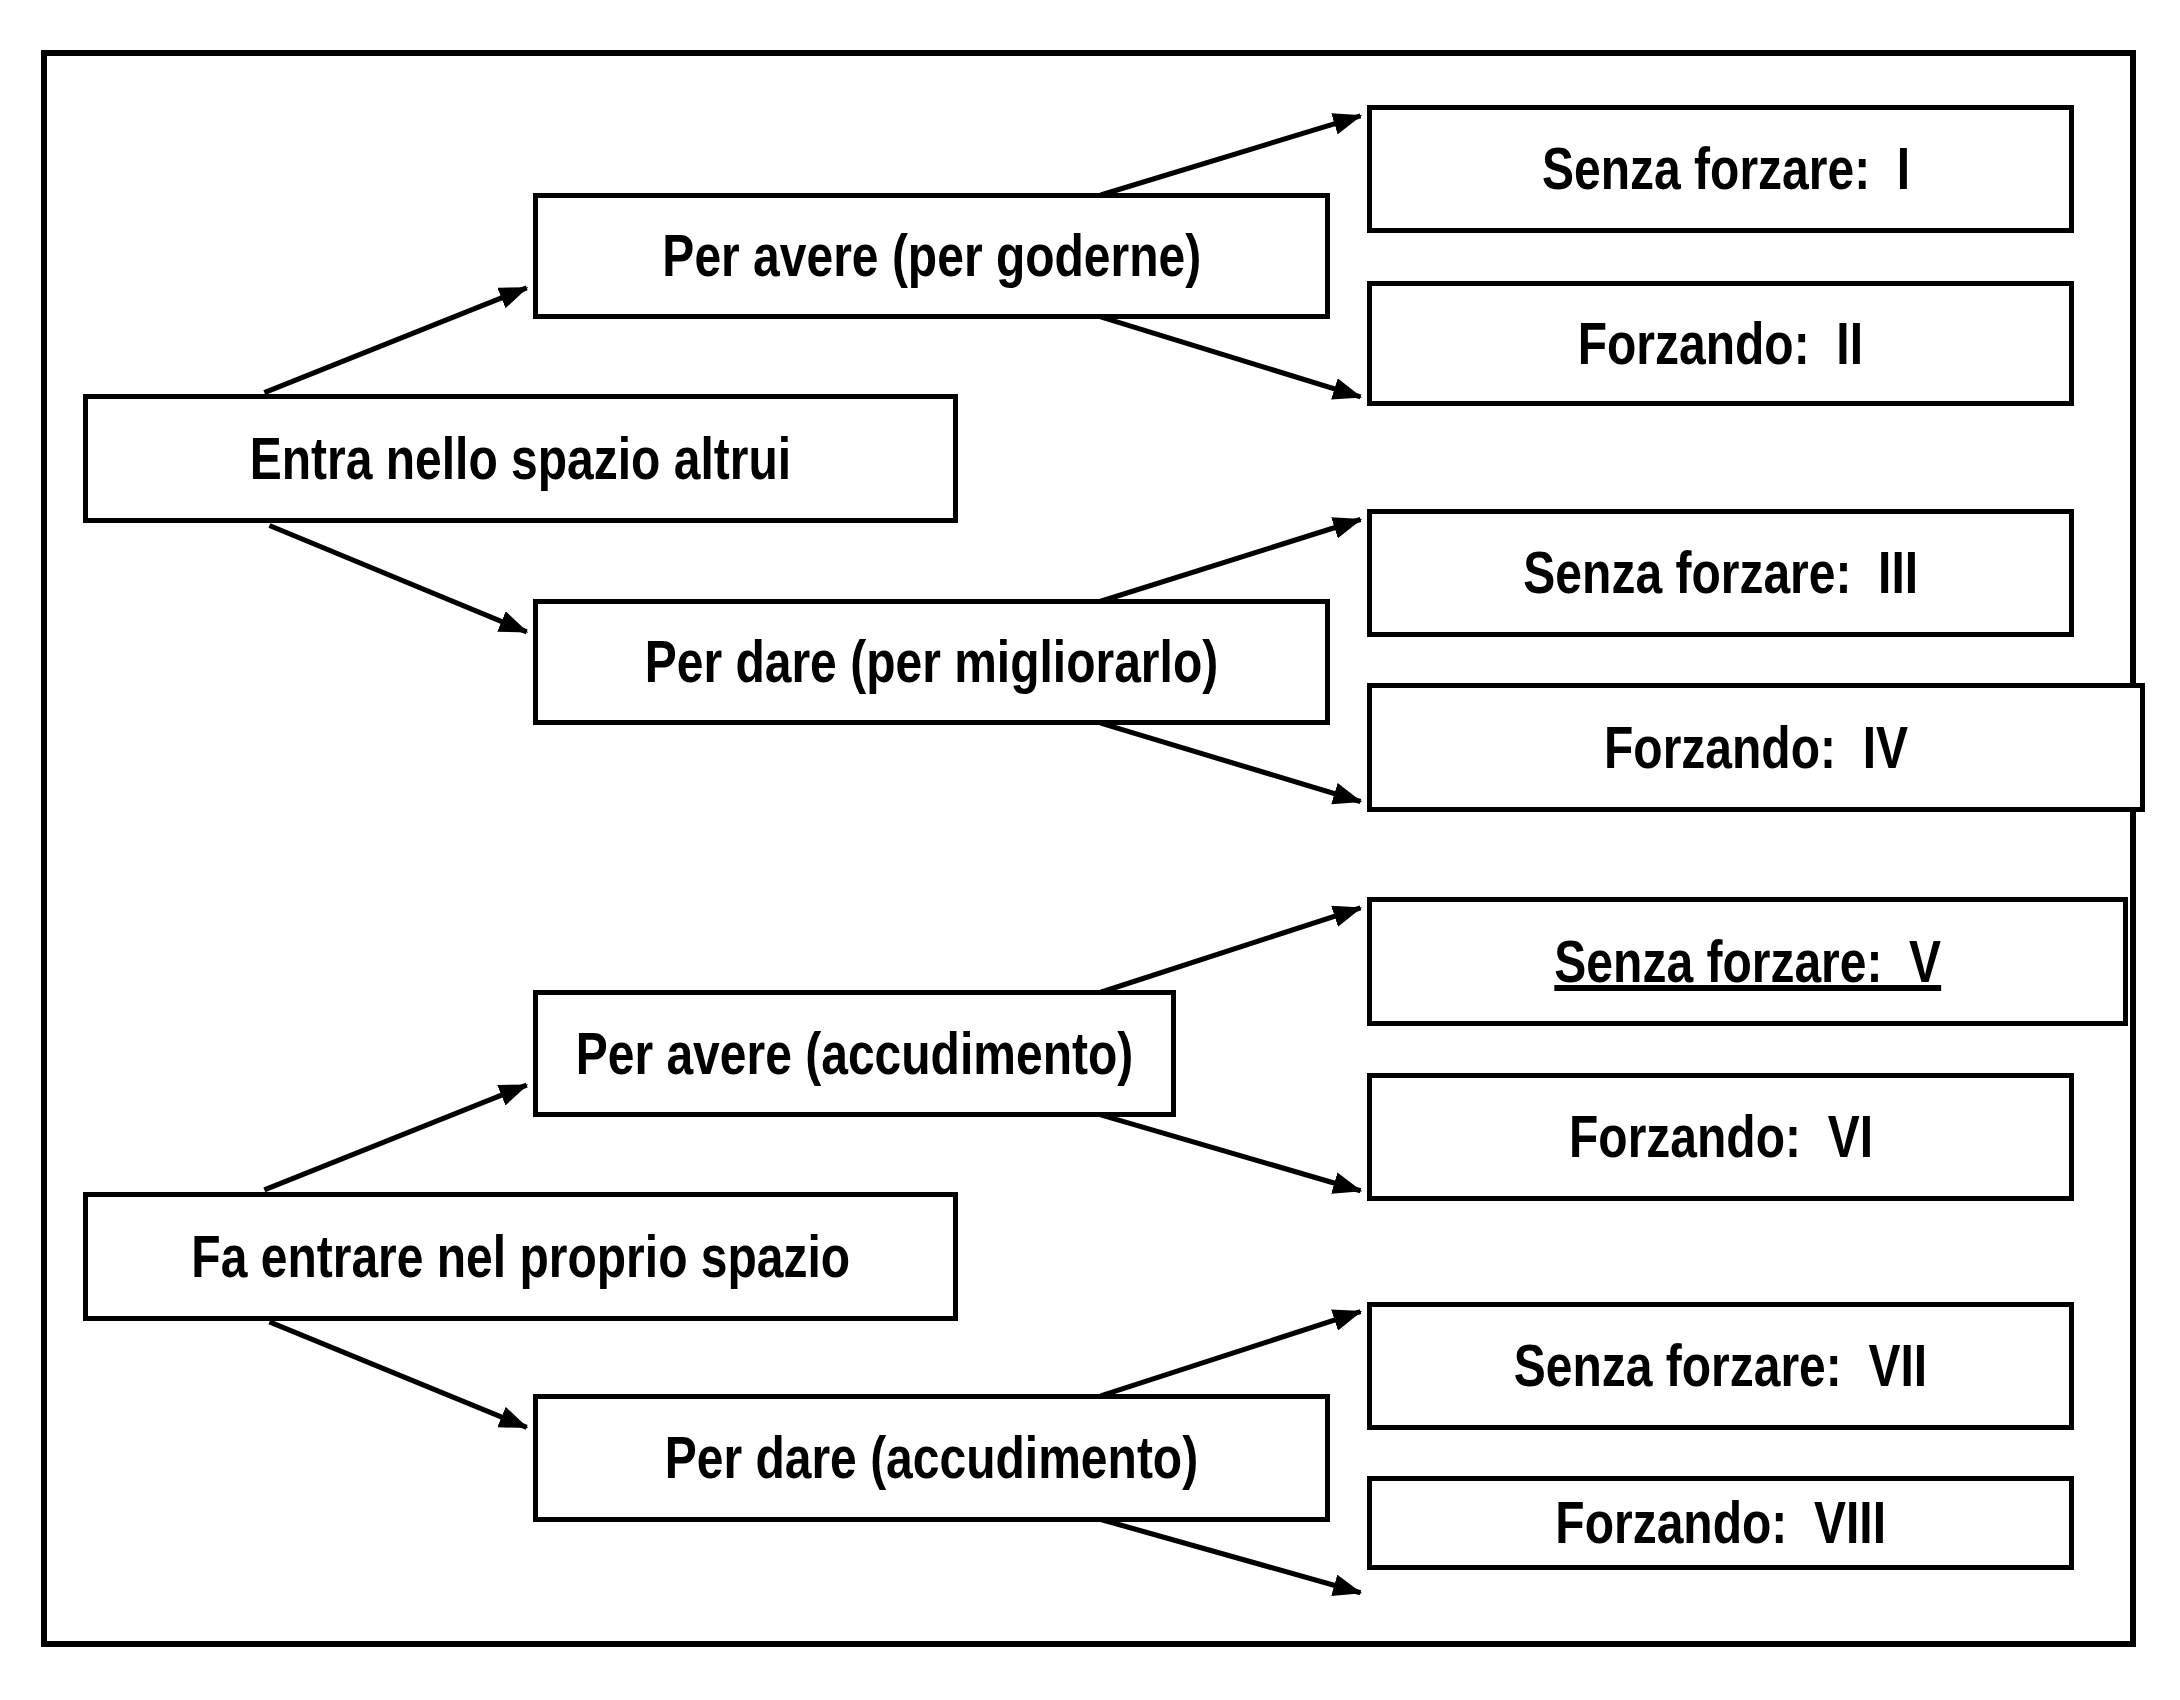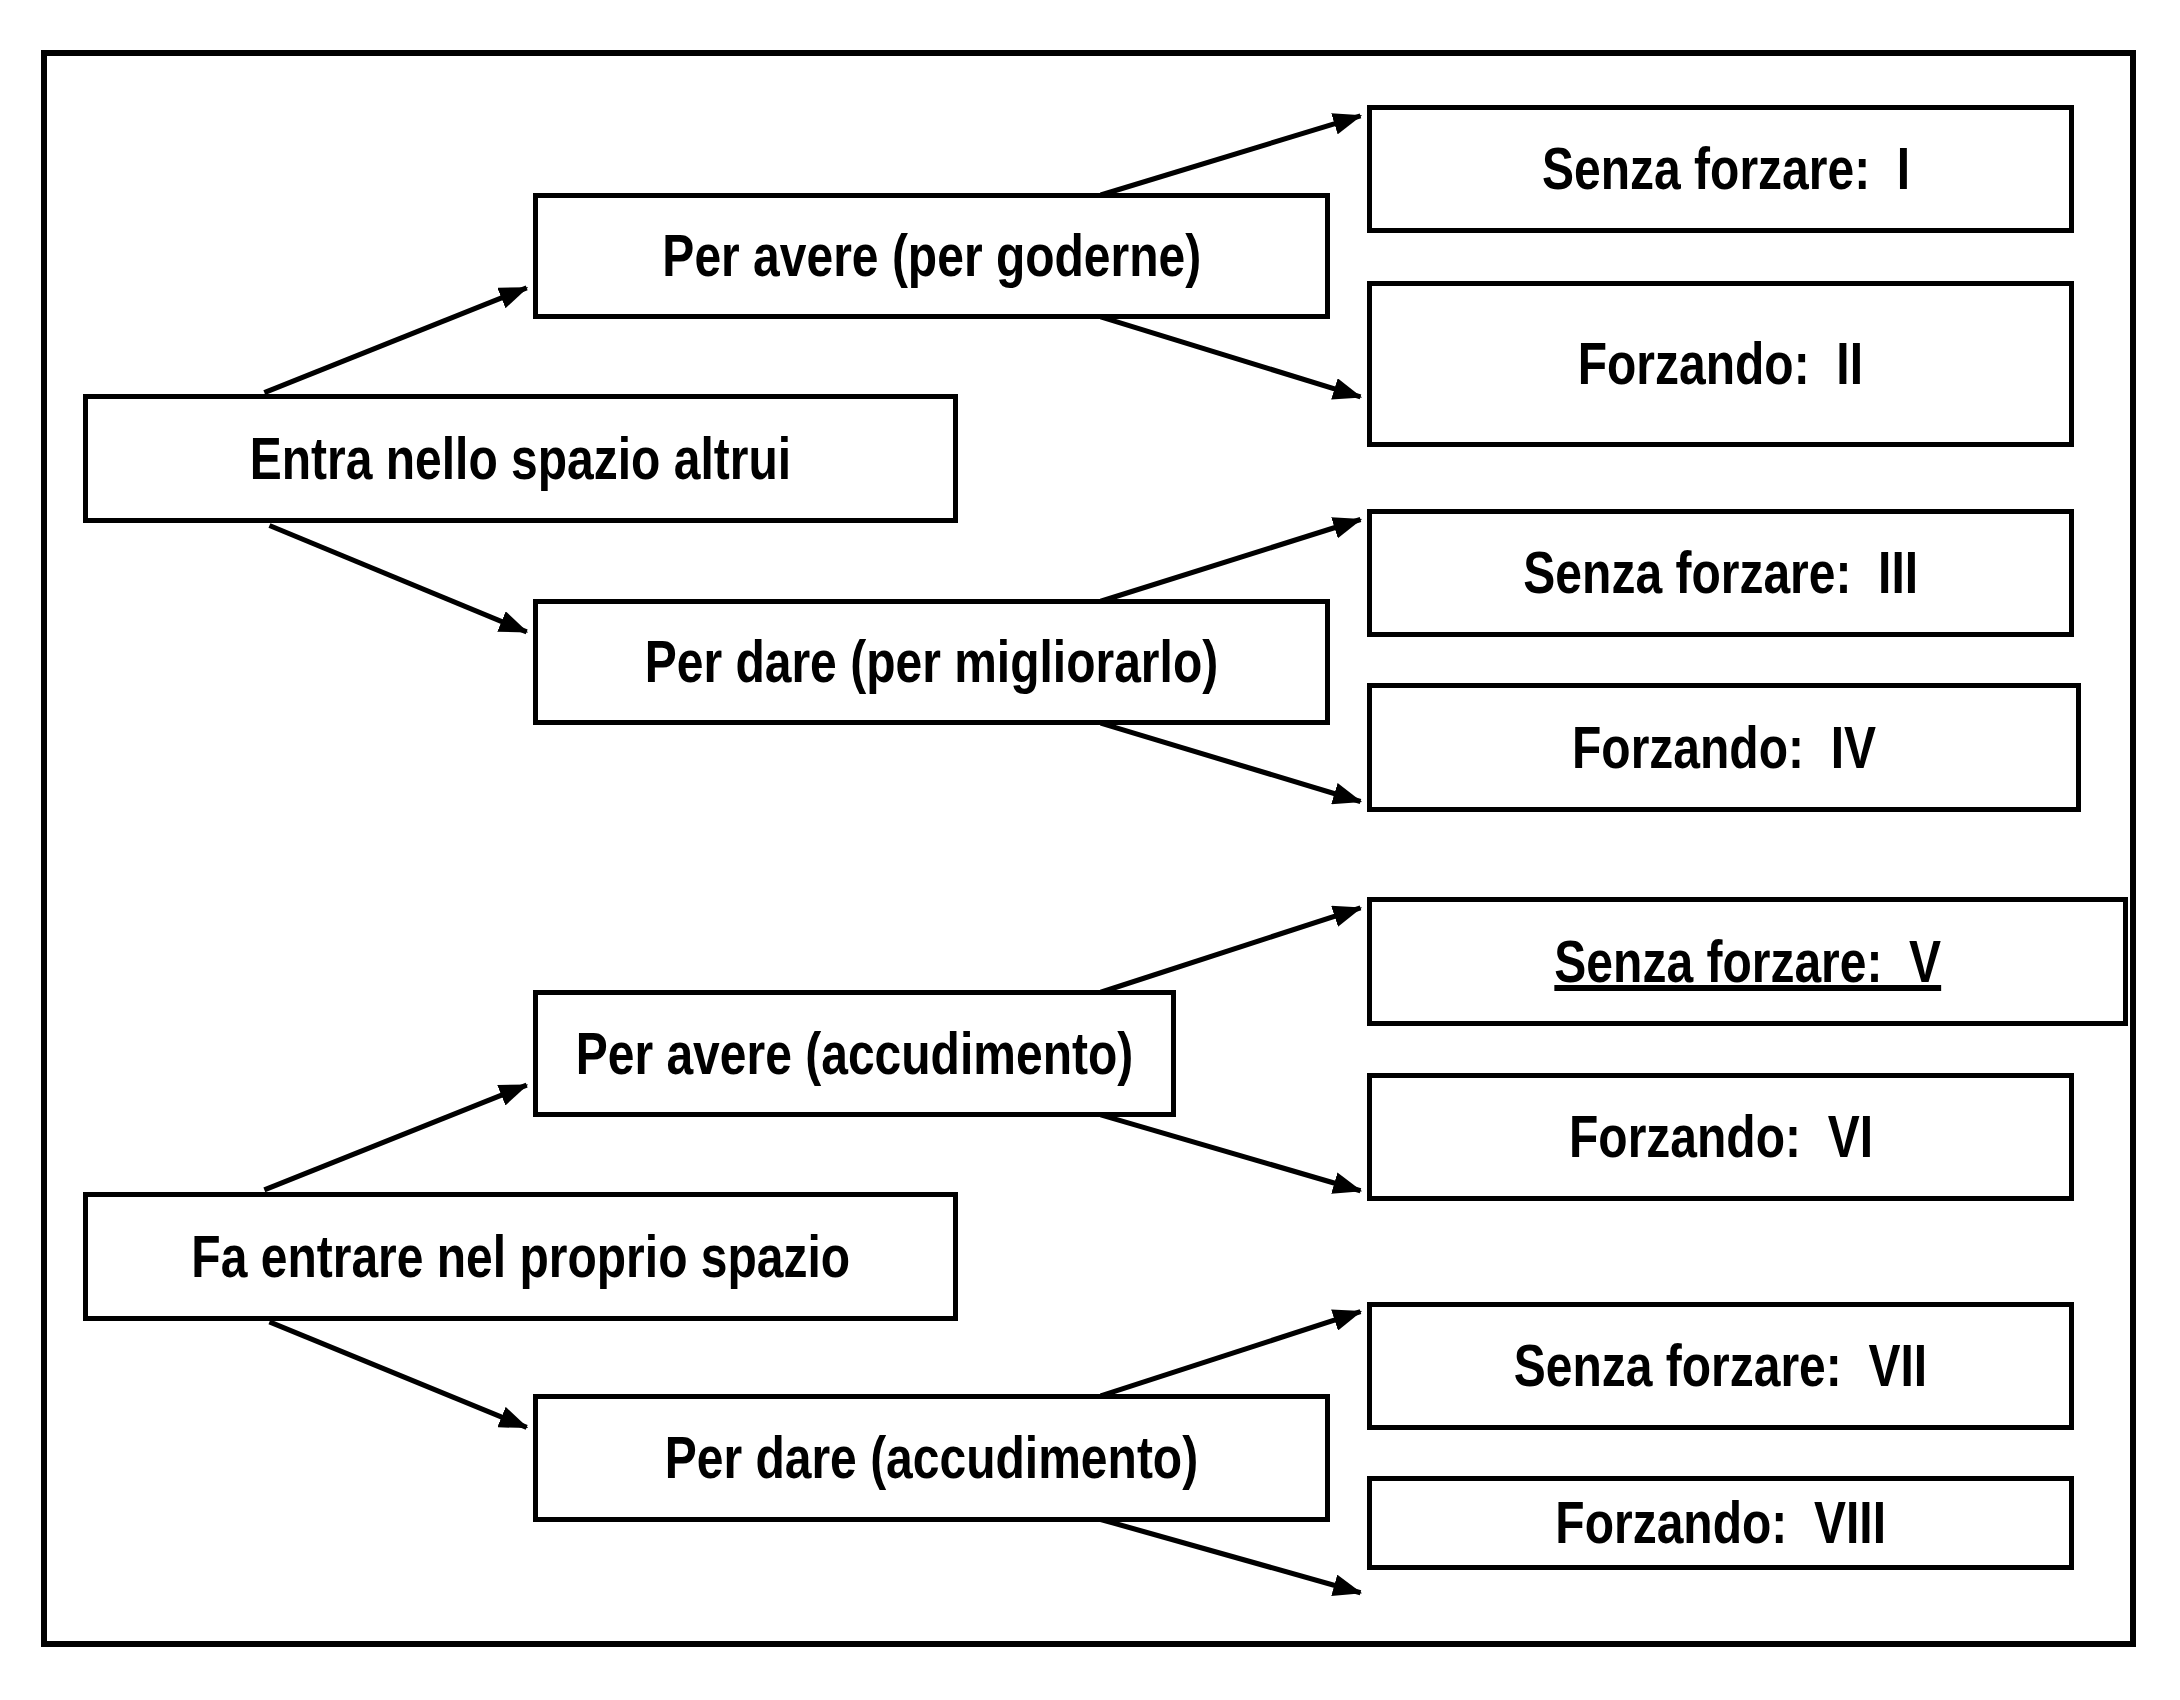--- a/index.html
+++ b/index.html
@@ -49,23 +49,23 @@
     white-space: pre;
     transform: scaleX(0.8);
     transform-origin: center center;
     line-height: 1;
   }
   
   .n-root1 { left: 83px;   top: 394px;  width: 875px; height: 129px; }
   .n-b1a   { left: 533px;  top: 193px;  width: 797px;  height: 126px; }
   .n-b1b   { left: 533px;  top: 599px;  width: 797px;  height: 126px; }
   .n-l1    { left: 1367px; top: 105px;  width: 707px;  height: 128px; padding-left: 12px; }
-  .n-l2    { left: 1367px; top: 281px;  width: 707px;  height: 166px; text-align: right; }
+  .n-l2    { left: 1367px; top: 281px;  width: 707px;  height: 125px; text-align: right; }
   .n-l3    { left: 1367px; top: 509px;  width: 707px;  height: 128px; }
-  .n-l4    { left: 1367px; top: 683px;  width: 714px;  height: 129px; }
+  .n-l4    { left: 1367px; top: 683px;  width: 778px;  height: 129px; }
   
   .n-root2 { left: 83px;   top: 1192px; width: 875px; height: 129px; }
   .n-b2a   { left: 533px;  top: 990px; width: 643px;  height: 127px; }
   .n-b2b   { left: 533px;  top: 1394px; width: 797px;  height: 128px; justify-content: center; }
   .n-l5    { left: 1367px; top: 897px; width: 761px;  height: 129px; text-decoration: underline; }
   .n-l6    { left: 1367px; top: 1073px; width: 707px;  height: 128px; }
   .n-l7    { left: 1367px; top: 1302px; width: 707px;  height: 128px; }
   .n-l8    { left: 1367px; top: 1476px; width: 707px;  height: 94px; text-align: right; }
 </style>
 </head>

